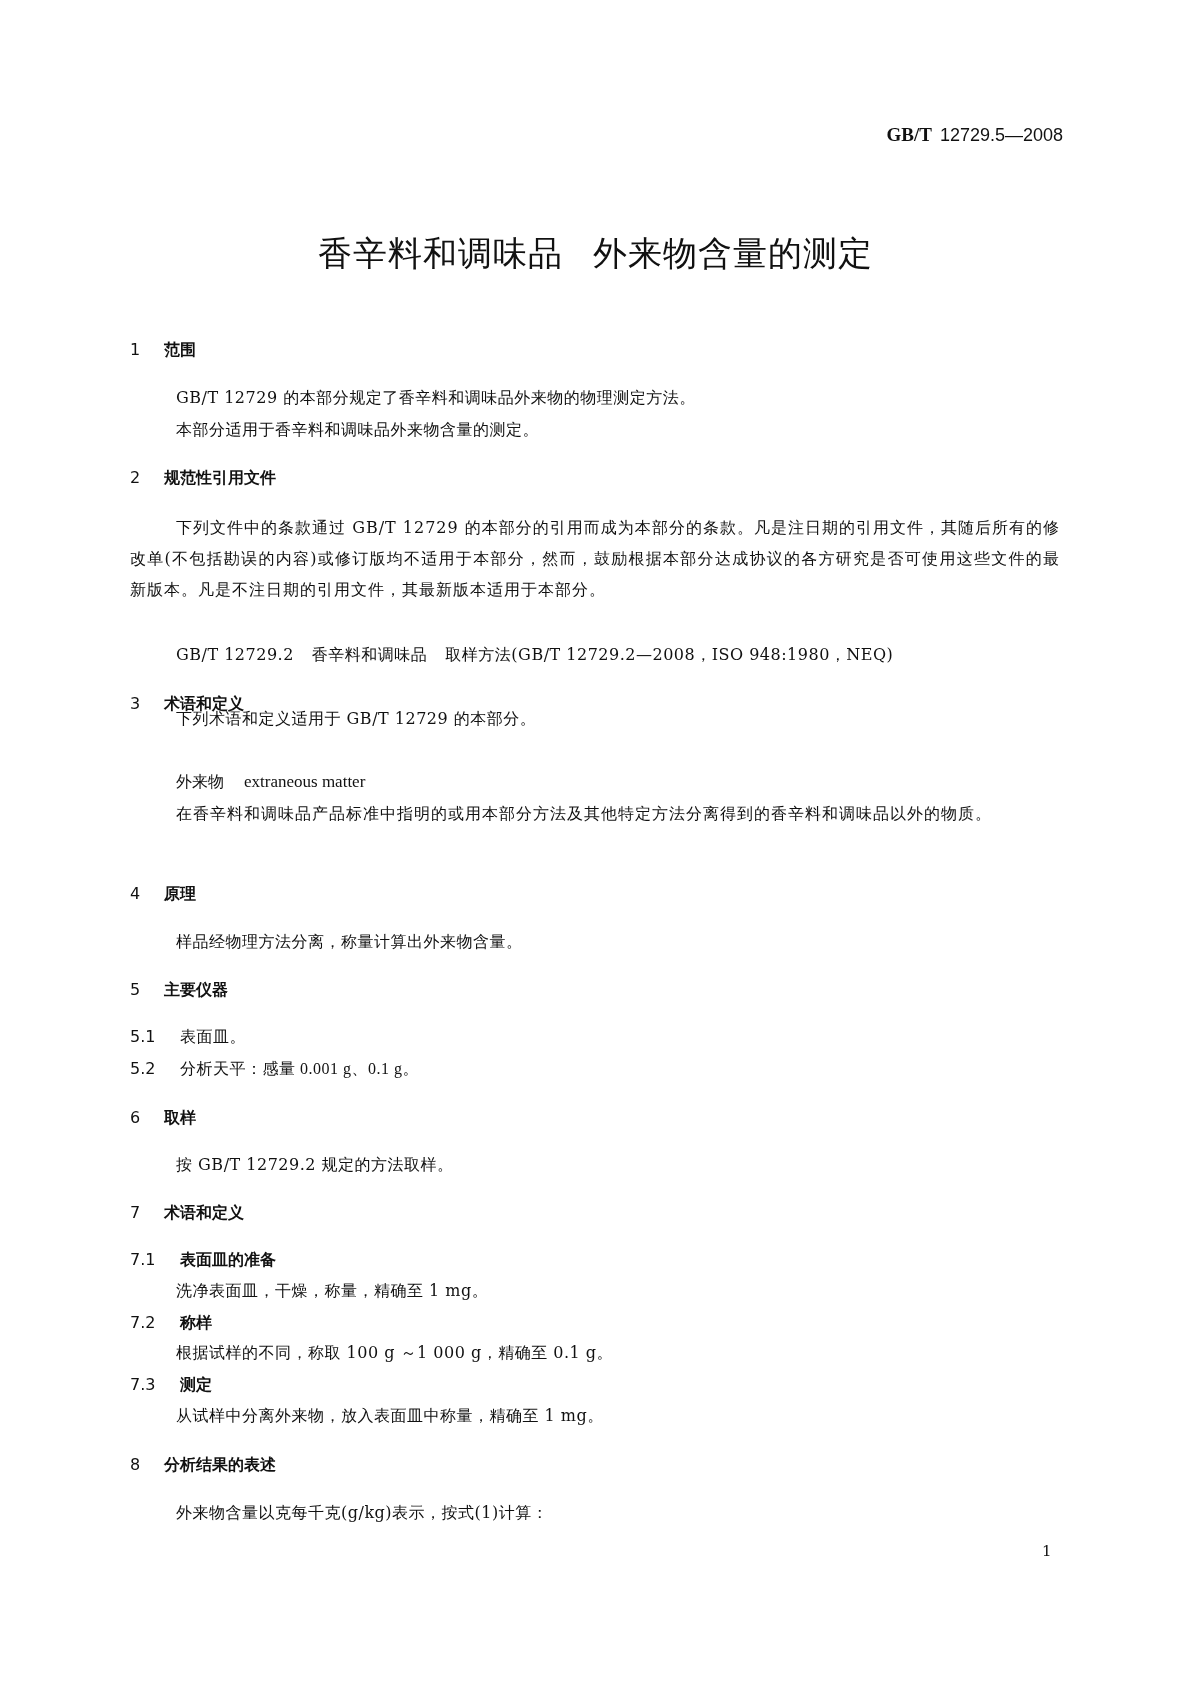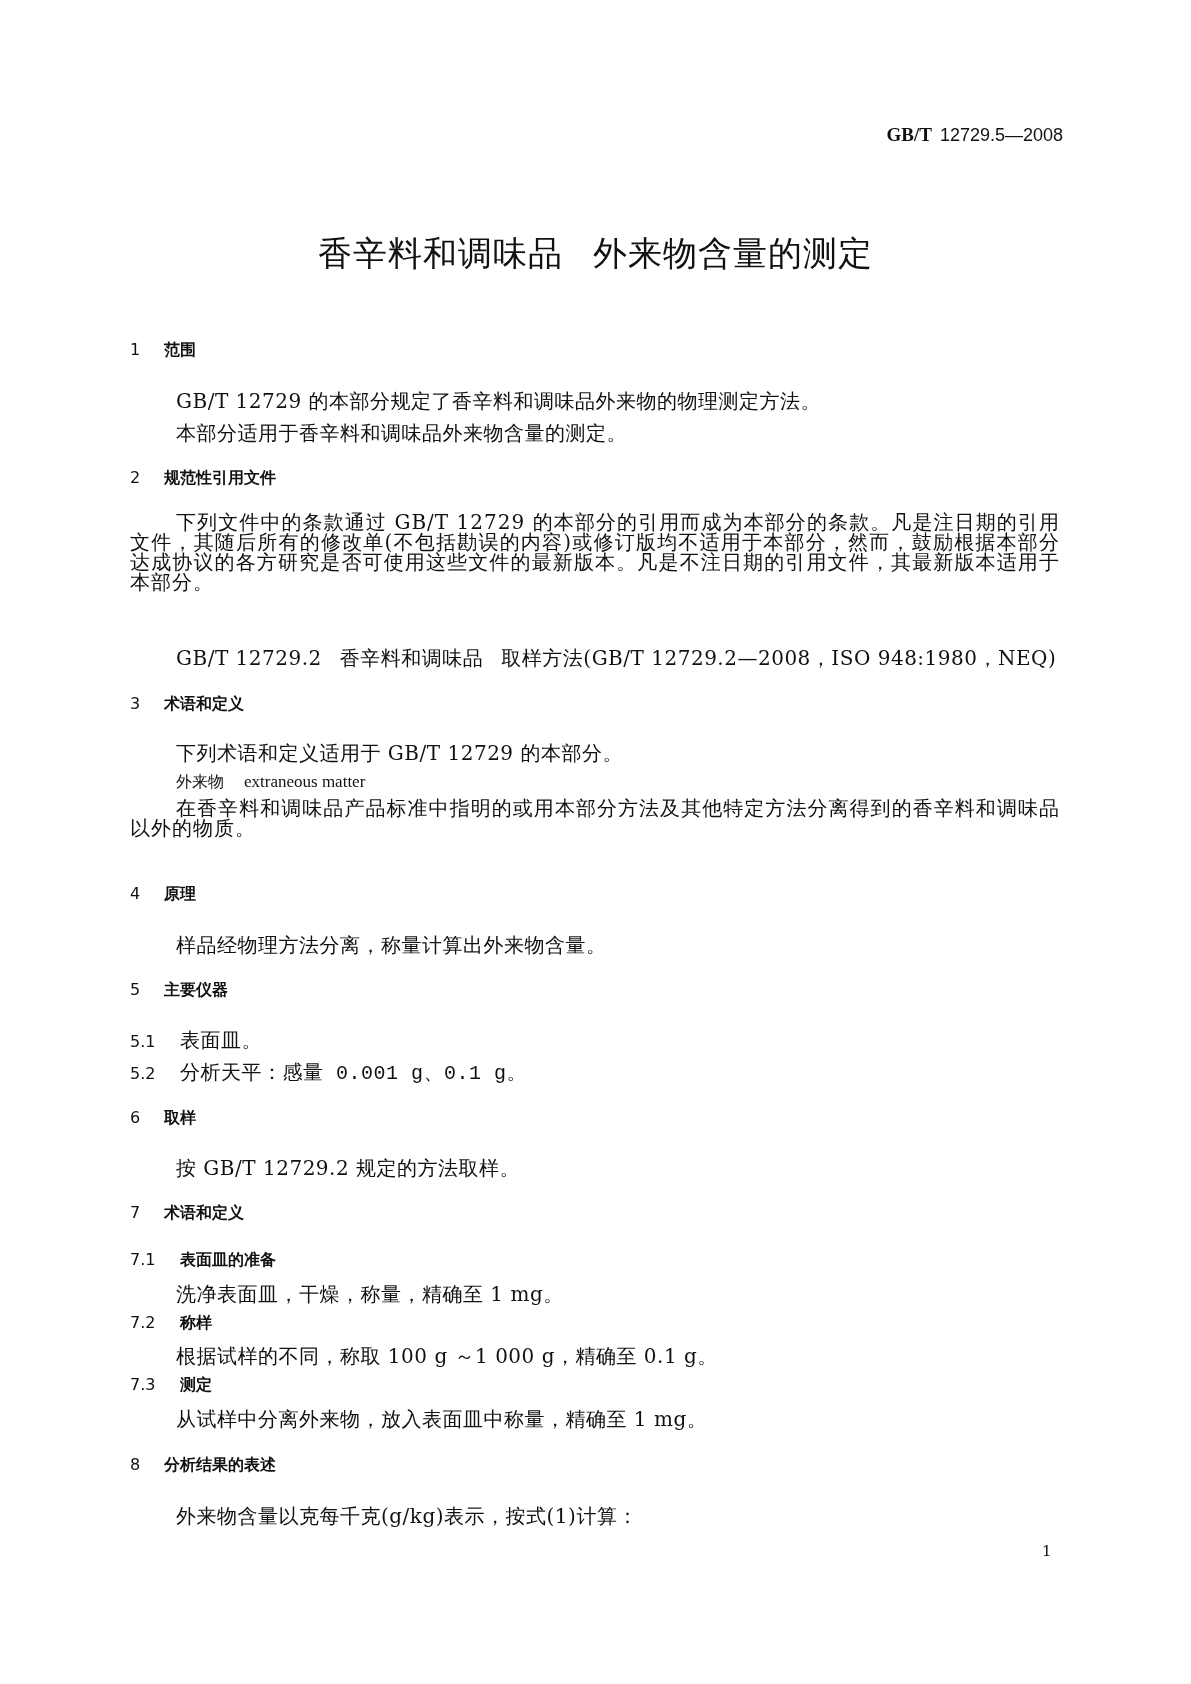--- a/index.html
+++ b/index.html
@@ -10,23 +10,23 @@
   .std-code .gbt { font-family: "Liberation Serif", serif; font-weight: bold; font-size: 19px; }
   .std-code .num { font-family: "Liberation Sans", sans-serif; font-size: 18px; margin-left: 8px; }
   .doc-title { top: 231px; left: 0; width: 1191px; text-align: center;
                font-family: "DejaVu Sans", sans-serif; font-size: 34px; letter-spacing: 1px; }
   .doc-title .gap { display: inline-block; width: 30px; }
   .h1 { left: 130px; font-family: "DejaVu Sans", sans-serif; font-weight: bold; font-size: 16px; }
   .h1 .n { display: inline-block; width: 34px; font-weight: normal; }
   .h2 { left: 130px; font-family: "DejaVu Sans", sans-serif; font-size: 16px; }
   .h2 .n { display: inline-block; width: 50px; }
   .h2 .t { font-weight: bold; }
-  .p { font-size: 20px; letter-spacing: 0.5px; }
+  .p { font-size: 16px; letter-spacing: 0.5px; }
   .ind { left: 176px; }
-  .full { left: 130px; width: 930px; white-space: normal; line-height: 20px; text-indent: 46px; text-align: justify; letter-spacing: 1px; }
+  .full { left: 130px; width: 930px; white-space: normal; line-height: 31px; text-indent: 46px; text-align: justify; letter-spacing: 1px; }
   .term { left: 176px; font-family: "DejaVu Sans", sans-serif; font-weight: normal; font-size: 16px; }
   .term .en { font-family: "Liberation Serif", serif; font-size: 17px; margin-left: 20px; }
   .page-num { top: 1542px; left: 1042px; font-size: 15px; }
   .spc { display: inline-block; width: 18px; }
 </style>
 </head>
 <body>
 
 <div class="abs std-code">
   <span class="gbt">GB/T</span><span class="num">12729.5—2008</span>
@@ -46,39 +46,39 @@
   <span class="n">2</span><span>规范性引用文件</span>
 </div>
 <div class="abs p full" style="top:512px">下列文件中的条款通过 GB/T 12729 的本部分的引用而成为本部分的条款。凡是注日期的引用文件，其随后所有的修改单(不包括勘误的内容)或修订版均不适用于本部分，然而，鼓励根据本部分达成协议的各方研究是否可使用这些文件的最新版本。凡是不注日期的引用文件，其最新版本适用于本部分。</div>
 <div class="abs p ind" style="top:645px">
   <span>GB/T 12729.2</span><span class="spc"></span><span>香辛料和调味品</span><span class="spc"></span><span>取样方法(GB/T 12729.2—2008，ISO 948:1980，NEQ)</span>
 </div>
 
 <div class="abs h1" style="top:694px">
   <span class="n">3</span><span>术语和定义</span>
 </div>
-<div class="abs p ind" style="top:740px">下列术语和定义适用于 GB/T 12729 的本部分。</div>
+<div class="abs p ind" style="top:709px">下列术语和定义适用于 GB/T 12729 的本部分。</div>
 <div class="abs term" style="top:772px">
   <span>外来物</span><span class="en">extraneous matter</span>
 </div>
 <div class="abs p full" style="top:798px">在香辛料和调味品产品标准中指明的或用本部分方法及其他特定方法分离得到的香辛料和调味品以外的物质。</div>
 
 <div class="abs h1" style="top:884px">
   <span class="n">4</span><span>原理</span>
 </div>
 <div class="abs p ind" style="top:932px">样品经物理方法分离，称量计算出外来物含量。</div>
 
 <div class="abs h1" style="top:980px">
   <span class="n">5</span><span>主要仪器</span>
 </div>
 <div class="abs h2" style="top:1027px">
   <span class="n">5.1</span><span class="p" style="font-family:'DejaVu Serif',serif">表面皿。</span>
 </div>
 <div class="abs h2" style="top:1059px">
-  <span class="n">5.2</span><span class="p" style="font-family:Liberation Mono, monospace">分析天平：感量 0.001 g、0.1 g。</span>
+  <span class="n">5.2</span><span class="p" style="font-family:Liberation Serif, serif">分析天平：感量 0.001 g、0.1 g。</span>
 </div>
 
 <div class="abs h1" style="top:1108px">
   <span class="n">6</span><span>取样</span>
 </div>
 <div class="abs p ind" style="top:1155px">按 GB/T 12729.2 规定的方法取样。</div>
 
 <div class="abs h1" style="top:1203px">
   <span class="n">7</span><span>术语和定义</span>
 </div>

